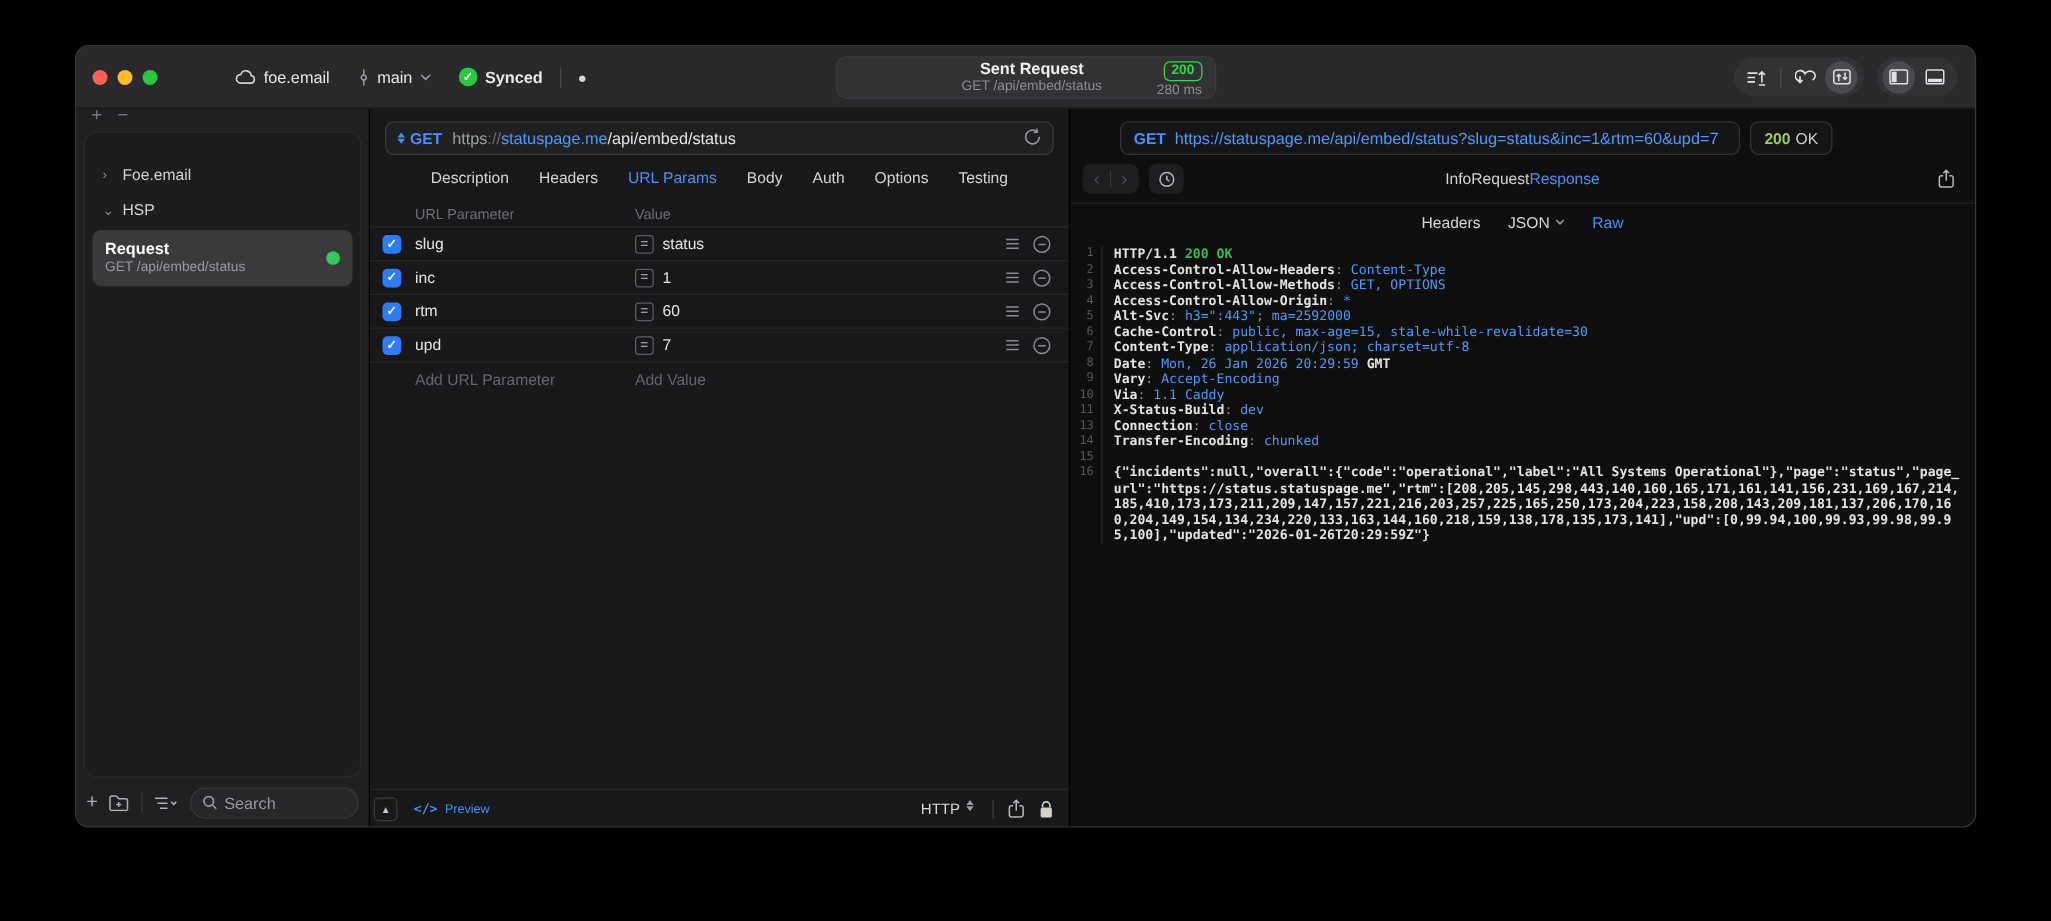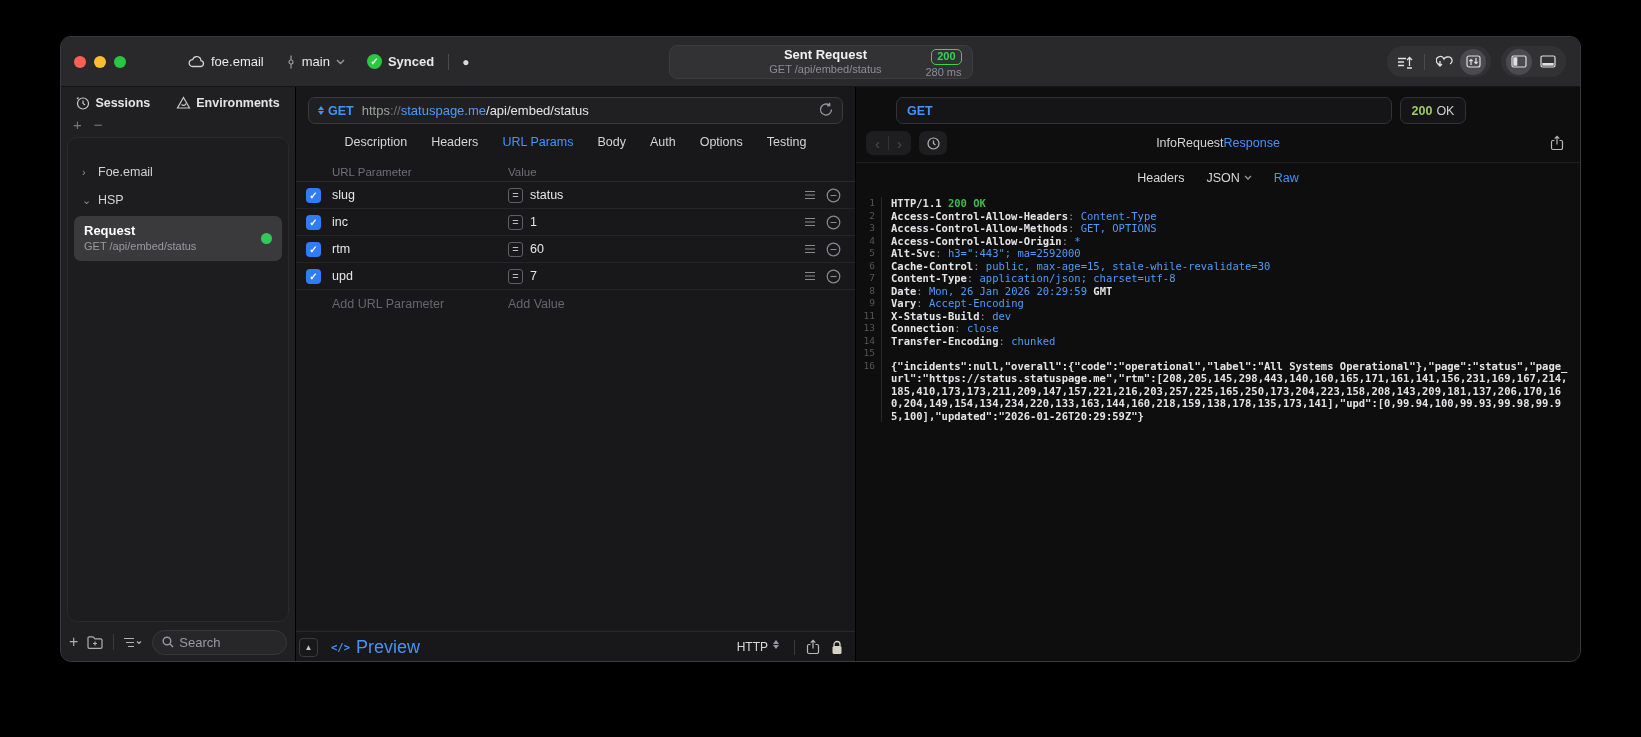--- a/index.html
+++ b/index.html
@@ -92,21 +92,21 @@
     display:flex; align-items:center; justify-content:center; font-weight:700; }
   .eqbox { width:15px; height:15px; border:1px solid #5f5f64; border-radius:3px; color:#bdbdc1;
     font-size:11px; display:flex; align-items:center; justify-content:center; }
   .addtxt { color:#66666b; font-size:12.5px; }
   .req-spacer { flex:1; }
   .req-footer { height:31px; border-top:1px solid #29292b; display:flex; align-items:center; }
   .collapse-btn { width:19px; height:19px; border:1px solid #3a3a3d; border-radius:4px; margin-left:3px;
     display:flex; align-items:center; justify-content:center; color:#c8c8cc; font-size:8px; }
   .preview { display:flex; align-items:center; gap:6px; margin-left:13px; color:#4593f8; }
   .code-tag { font-family:"DejaVu Sans Mono", monospace; font-size:10.5px; font-weight:700; }
-  .preview-label { font-size:18px; }
+  .preview-label { font-size:10px; }
   .rf-right { margin-left:auto; display:flex; align-items:center; gap:11px; padding-right:12px; }
   .http-sel { display:flex; gap:5px; color:#d8d8da; font-size:12px;margin-left:40px; }
   .rf-sep { width:1px; height:15px; background:#3a3a3c; }
   
   .resp-top { display:flex; gap:8px; margin:10px 0 0 40px; height:27px; }
   .resp-url { width:496px; border-radius:7px; background:#151517; border:1px solid #333336;
     display:flex; align-items:center; padding:0 10px; font-size:13px; white-space:nowrap; overflow:hidden; }
   .resp-url .method { margin-right:7px; }
   .resp-url .u { color:#4e9bf8; text-overflow:ellipsis; overflow:hidden; }
   .resp-status { width:66px; border-radius:7px; background:#151517; border:1px solid #333336;
@@ -221,37 +221,20 @@
               <rect x="2.3" y="8" width="11.4" height="2.7" fill="currentColor" stroke="none"></rect>
             </svg>
         </span>
       </div>
     </div>
   </div>
 
   <div class="main">
 
     <aside class="sidebar">
-      <div class="sb-tabs">
-        <span class="sb-tab">
-          <svg width="14" height="14" viewBox="0 0 14 14" fill="none" stroke="currentColor" stroke-width="1.2">
-              <circle cx="7" cy="7.5" r="5.5"></circle>
-              <path d="M7 4.5v3L9 9"></path>
-              <path d="M2.5 1.5L1 3"></path>
-            </svg>
-          <span>Sessions</span>
-        </span>
-        <span class="sb-tab">
-          <svg width="15" height="14" viewBox="0 0 15 14" fill="none" stroke="currentColor" stroke-width="1.2">
-              <path d="M7.5 1.5L13.5 12h-12z"></path>
-              <path d="M5.5 8.5c1.5 1.5 4 1 4.5-1"></path>
-            </svg>
-          <span>Environments</span>
-        </span>
-      </div>
       <div class="sb-plusminus">
         <span>+</span>
         <span>−</span>
       </div>
       <div class="sb-panel">
         <div class="tree-item">
           <span class="tree-chev">›</span>
           <span>Foe.email</span>
         </div>
         <div class="tree-item">
@@ -438,20 +421,21 @@
               <rect x="1.5" y="6" width="9" height="8" rx="1.5" fill="#d6d2c4"></rect>
             </svg>
         </span>
       </div>
     </section>
 
     <section class="respane">
       <div class="resp-top">
         <div class="resp-url">
           <span class="method">GET</span>
+          <span class="u">https://statuspage.me/api/embed/status?slug=status&amp;inc=1&amp;rtm=60&amp;upd=7</span>
         </div>
         <div class="resp-status">
           <span class="st-code">200</span>
           <span class="st-ok">OK</span>
         </div>
       </div>
 
       <div class="resp-nav">
         <span class="nav-pill">
           <span>‹</span>
@@ -523,20 +507,24 @@
           </div>
           <div class="code-line">
             <span class="ln">8</span>
             <span class="lc"><span class="c-k">Date</span><span class="c-p">: </span><span class="c-v">Mon, 26 Jan 2026 20:29:59</span><span class="c-k"> GMT</span></span>
           </div>
           <div class="code-line">
             <span class="ln">9</span>
             <span class="lc"><span class="c-k">Vary</span><span class="c-p">: </span><span class="c-v">Accept-Encoding</span></span>
           </div>
           <div class="code-line">
+            <span class="ln">10</span>
+            <span class="lc"><span class="c-k">Via</span><span class="c-p">: </span><span class="c-v">1.1 Caddy</span></span>
+          </div>
+          <div class="code-line">
             <span class="ln">11</span>
             <span class="lc"><span class="c-k">X-Status-Build</span><span class="c-p">: </span><span class="c-v">dev</span></span>
           </div>
           <div class="code-line">
             <span class="ln">13</span>
             <span class="lc"><span class="c-k">Connection</span><span class="c-p">: </span><span class="c-v">close</span></span>
           </div>
           <div class="code-line">
             <span class="ln">14</span>
             <span class="lc"><span class="c-k">Transfer-Encoding</span><span class="c-p">: </span><span class="c-v">chunked</span></span>

